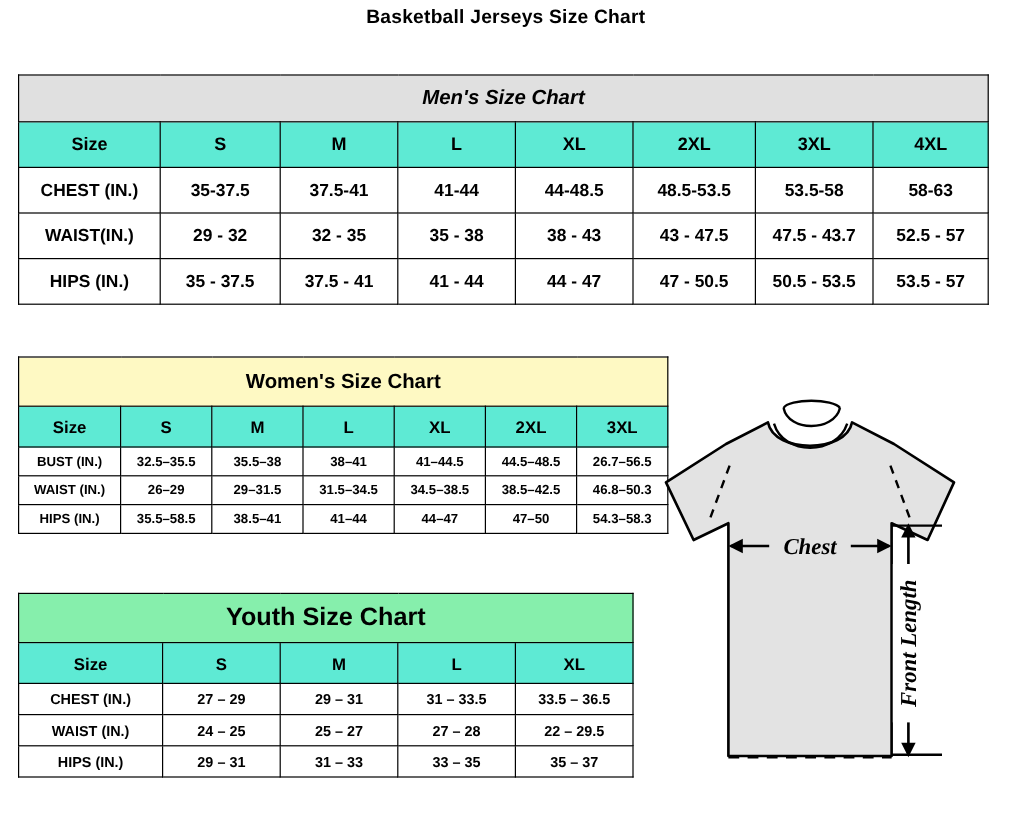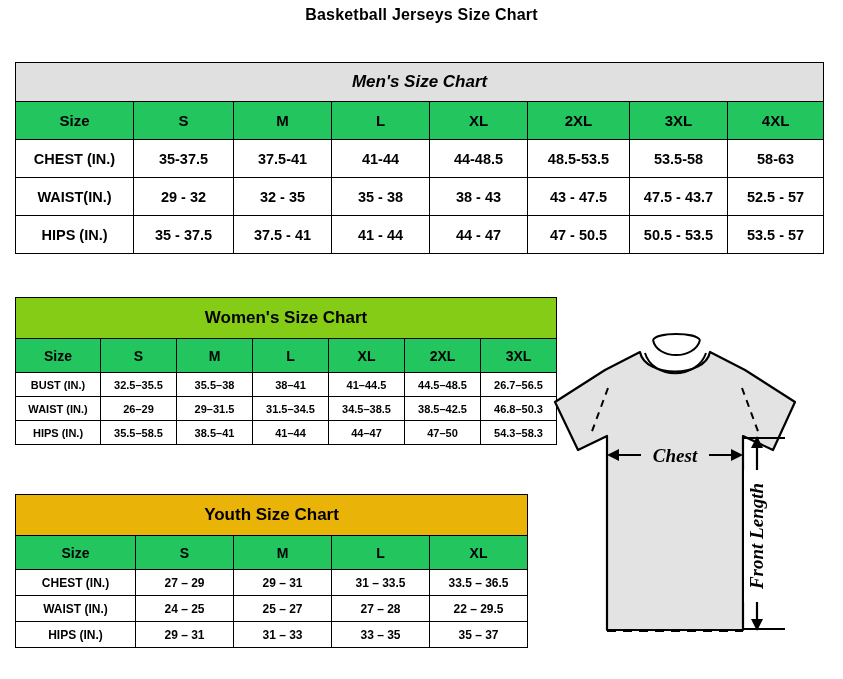--- a/index.html
+++ b/index.html
@@ -32,21 +32,21 @@
     background: #ffffff;
   }
   table.chart td, table.chart th {
     border: 1px solid #000000;
     text-align: center;
     vertical-align: middle;
     font-weight: bold;
     padding: 0;
   }
   .hdrrow td {
-    background: #22c55e;
+    background: #5eead4;
   }
 
   
   #mens-chart {
     position: absolute;
     left: 15px;
     top: 62px;
     width: 808px;
   }
   #mens-chart .title-cell {
@@ -70,43 +70,43 @@
   
   #womens-chart {
     position: absolute;
     left: 15px;
     top: 297px;
     width: 541px;
   }
   #womens-chart .title-cell {
     height: 40px;
     font-size: 17px;
-    background: #84cc16;
+    background: #fef9c3;
     margin-left: 28px;
   }
   #womens-chart .hdr {
     height: 33px;
     font-size: 14px;
   }
   #womens-chart .row td {
     height: 23px;
     font-size: 11px;
   }
 
   
   #youth-chart {
     position: absolute;
     left: 15px;
     top: 494px;
     width: 512px;
   }
   #youth-chart .title-cell {
     height: 40px;
-    font-size: 17px;
-    background: #eab308;
+    font-size: 21px;
+    background: #86efac;
   }
   #youth-chart .hdr {
     height: 33px;
     font-size: 14px;
   }
   #youth-chart .row td {
     height: 25px;
     font-size: 12px;
   }
 

